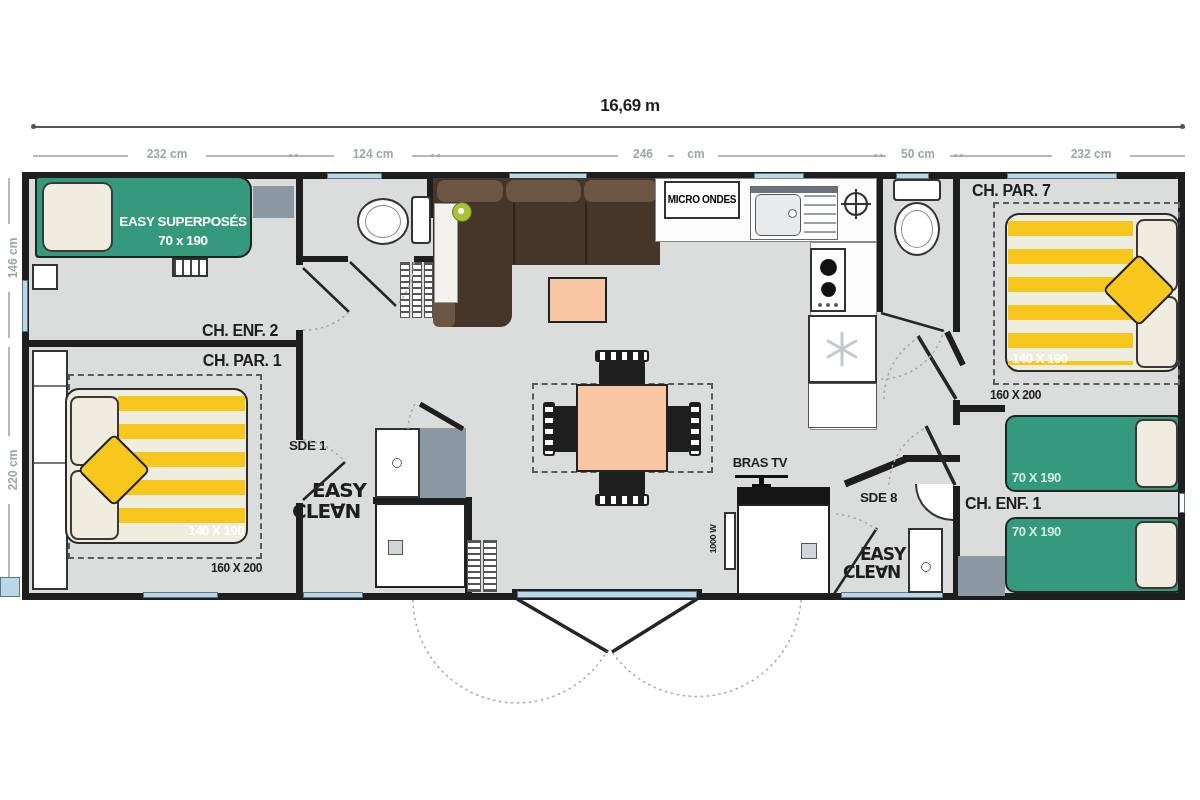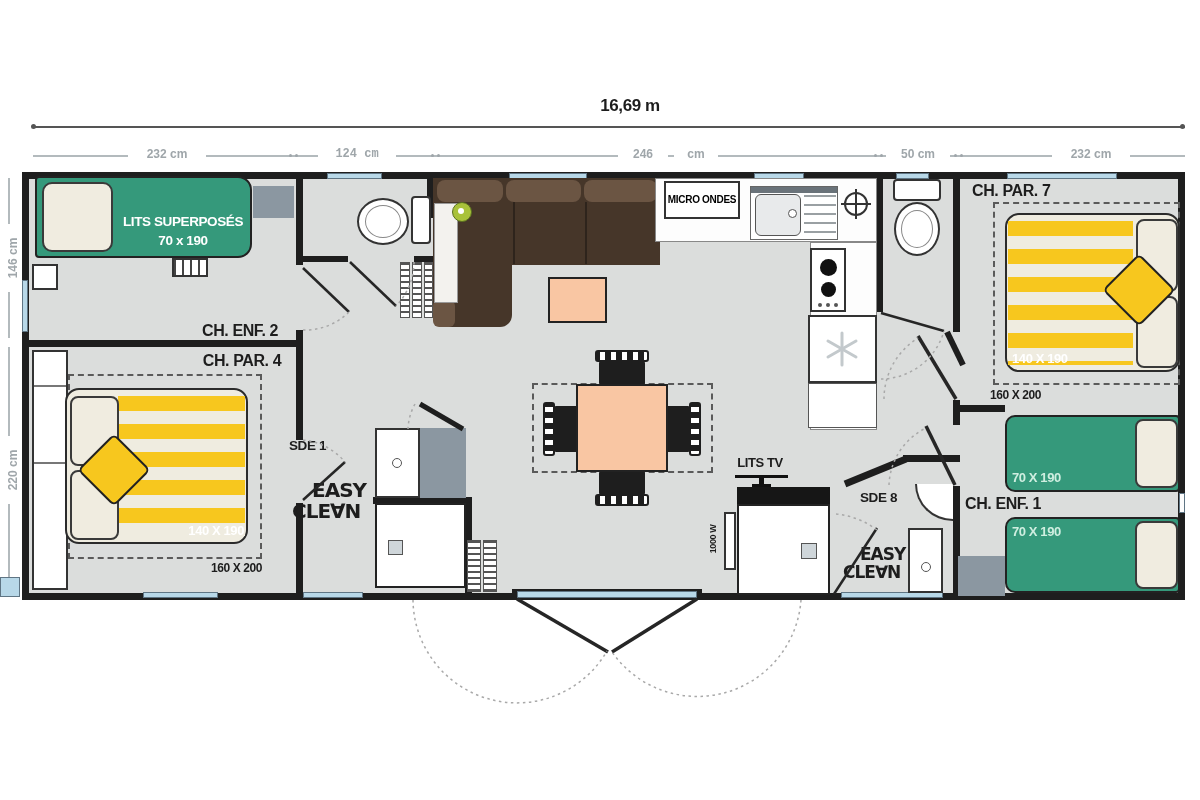--- a/index.html
+++ b/index.html
@@ -38,21 +38,21 @@
 
 <div id="stage">
 
   <div class="lbl" style="left:560px;top:96px;width:140px;text-align:center;font-size:17px;">16,69 m</div>
   <div class="dimline" style="left:33px;top:126px;width:1152px;height:2px;background:#555;"></div>
   <div class="dot" style="left:31px;top:124px;"></div>
   <div class="dot" style="left:1180px;top:124px;"></div>
 
   <div class="dimline" style="left:33px;top:155px;width:1152px;height:1.5px;"></div>
   <div class="dim" style="left:128px;top:147px;width:70px;">232 cm</div>
-  <div class="dim" style="left:318px;top:147px;width:70px;font-family:Liberation Mono, monospace;">124 cm</div>
+  <div class="dim" style="left:334px;top:147px;width:70px;">124 cm</div>
   <div class="dim" style="left:618px;top:147px;width:42px;">246</div>
   <div class="dim" style="left:674px;top:147px;width:36px;">cm</div>
   <div class="dim" style="left:886px;top:147px;width:56px;">50 cm</div>
   <div class="dim" style="left:1052px;top:147px;width:70px;">232 cm</div>
   <div class="mdot" style="left:289px;top:154px;"></div>
   <div class="mdot" style="left:295px;top:154px;"></div>
   <div class="mdot" style="left:431px;top:154px;"></div>
   <div class="mdot" style="left:437px;top:154px;"></div>
   <div class="mdot" style="left:874px;top:154px;"></div>
   <div class="mdot" style="left:880px;top:154px;"></div>
@@ -93,29 +93,29 @@
   <div class="win" style="left:841px;top:592px;width:102px;height:6px;"></div>
   <div class="win" style="left:22px;top:280px;width:6px;height:52px;"></div>
   <div class="win" style="left:1179px;top:493px;width:6px;height:20px;background:#fdfdfd;"></div>
   <div class="win" style="left:0px;top:577px;width:20px;height:20px;"></div>
 
   <div class="wall" style="left:512px;top:589px;width:190px;height:11px;"></div>
   <div class="win" style="left:517px;top:591px;width:180px;height:7px;"></div>
 
   <div class="greenbed" style="left:35px;top:176px;width:217px;height:82px;border-radius:4px 14px 14px 4px;"></div>
   <div class="pillow" style="left:42px;top:182px;width:71px;height:70px;border-radius:10px;"></div>
-  <div class="lbl" style="left:113px;top:214px;width:140px;text-align:center;font-size:13.5px;color:#fff;">LITS SUPERPOSÉS</div>
+  <div class="lbl" style="left:113px;top:214px;width:140px;text-align:center;font-size:13.5px;color:#fff;">EASY SUPERPOSÉS</div>
   <div class="lbl" style="left:113px;top:233px;width:140px;text-align:center;font-size:13.5px;color:#fff;">70 x 190</div>
   <div class="furn-w" style="left:172px;top:258px;width:36px;height:19px;
        background:repeating-linear-gradient(90deg,#444 0 2px,#fff 2px 8px);"></div>
   <div class="furn-w" style="left:32px;top:264px;width:26px;height:26px;"></div>
   <div class="graybox" style="left:253px;top:186px;width:41px;height:32px;"></div>
   <div class="lbl room-lbl" style="left:180px;top:322px;width:120px;text-align:center;">CH. ENF. 2</div>
 
-  <div class="lbl room-lbl" style="left:182px;top:352px;width:120px;text-align:center;">CH. PAR. 4</div>
+  <div class="lbl room-lbl" style="left:182px;top:352px;width:120px;text-align:center;">CH. PAR. 1</div>
   <div class="furn-w" style="left:32px;top:350px;width:36px;height:240px;">
     <div class="abs" style="left:0;top:33px;width:100%;height:1.5px;background:#777;"></div>
     <div class="abs" style="left:0;top:110px;width:100%;height:1.5px;background:#777;"></div>
   </div>
   <div class="dashbox" style="left:68px;top:374px;width:194px;height:185px;"></div>
   <div class="abs" style="left:65px;top:388px;width:183px;height:156px;background:#efece0;
        border:2.5px solid #2b2b2b;border-radius:14px;box-sizing:border-box;"></div>
   <div class="stripes" style="left:118px;top:396px;width:127px;height:140px;"></div>
   <div class="pillow" style="left:70px;top:396px;width:49px;height:70px;"></div>
   <div class="pillow" style="left:70px;top:470px;width:49px;height:70px;"></div>
@@ -188,21 +188,21 @@
   <div class="furn-w" style="left:375px;top:428px;width:45px;height:70px;">
     <div class="abs" style="left:15px;top:28px;width:10px;height:10px;border:1.5px solid #555;border-radius:50%;box-sizing:border-box;"></div>
   </div>
   <div class="graybox" style="left:420px;top:428px;width:46px;height:70px;"></div>
   <div class="abs" style="left:375px;top:503px;width:91px;height:85px;background:#fff;border:2.5px solid #222;box-sizing:border-box;">
     <div class="abs" style="left:11px;top:35px;width:15px;height:15px;background:#cfd6da;border:1.5px solid #555;box-sizing:border-box;"></div>
   </div>
   <div class="radcol" style="left:467px;top:540px;width:14px;height:52px;"></div>
   <div class="radcol" style="left:483px;top:540px;width:14px;height:52px;"></div>
 
-  <div class="lbl" style="left:730px;top:455px;width:60px;text-align:center;font-size:13px;">LITS TV</div>
+  <div class="lbl" style="left:730px;top:455px;width:60px;text-align:center;font-size:13px;">BRAS TV</div>
   <div class="abs" style="left:735px;top:475px;width:53px;height:3px;background:#111;"></div>
   <div class="abs" style="left:759px;top:478px;width:5px;height:8px;background:#111;"></div>
   <div class="abs" style="left:752px;top:484px;width:19px;height:4px;background:#111;"></div>
   <div class="abs" style="left:737px;top:487px;width:93px;height:17px;background:#161616;"></div>
   <div class="abs" style="left:737px;top:504px;width:93px;height:91px;background:#fff;border:2.5px solid #222;box-sizing:border-box;">
     <div class="abs" style="left:62px;top:37px;width:16px;height:16px;background:#cfd6da;border:1.5px solid #555;box-sizing:border-box;"></div>
   </div>
   <div class="furn-w" style="left:724px;top:512px;width:12px;height:58px;"></div>
   <div class="lbl" style="left:688px;top:534px;width:50px;font-size:9px;transform:rotate(-90deg);text-align:center;">1000 W</div>
   <div class="lbl" style="left:860px;top:490px;width:60px;font-size:13.5px;">SDE 8</div>

